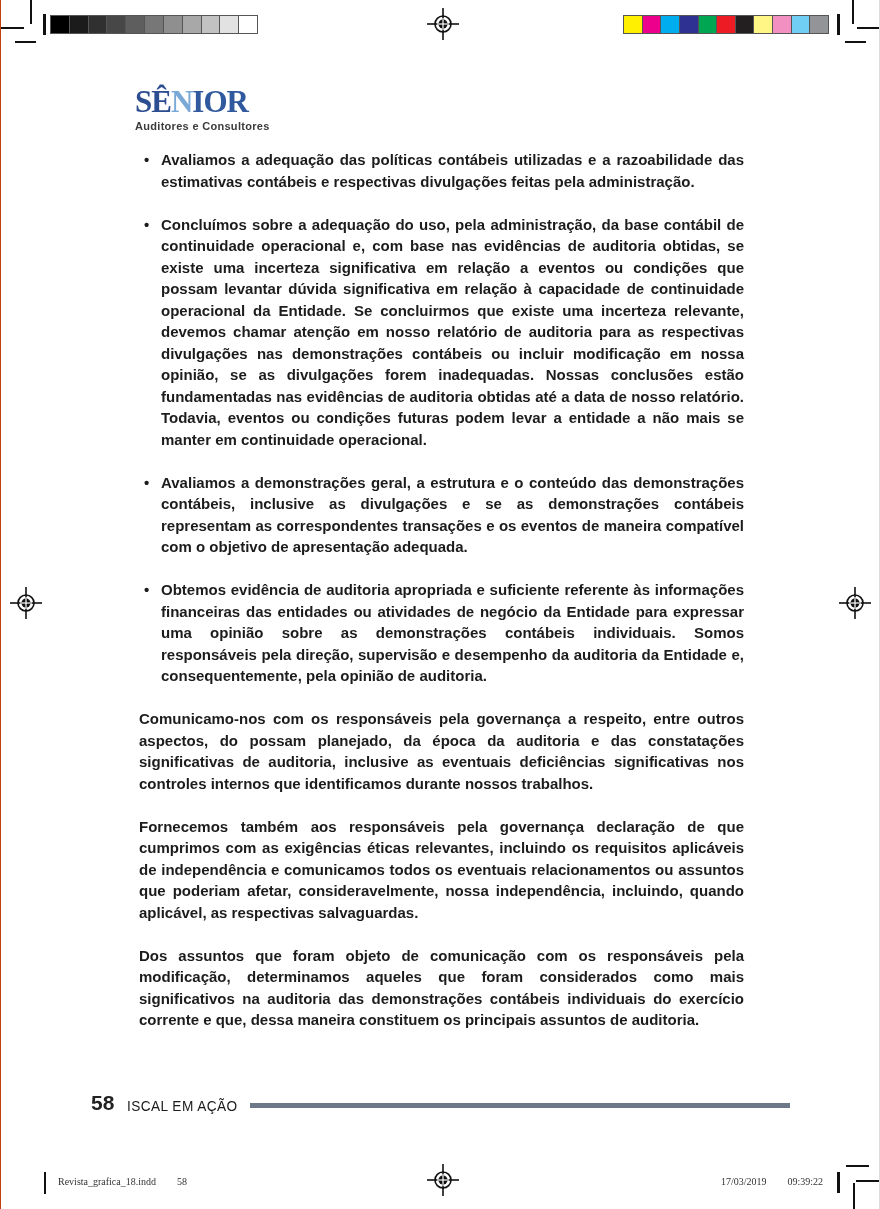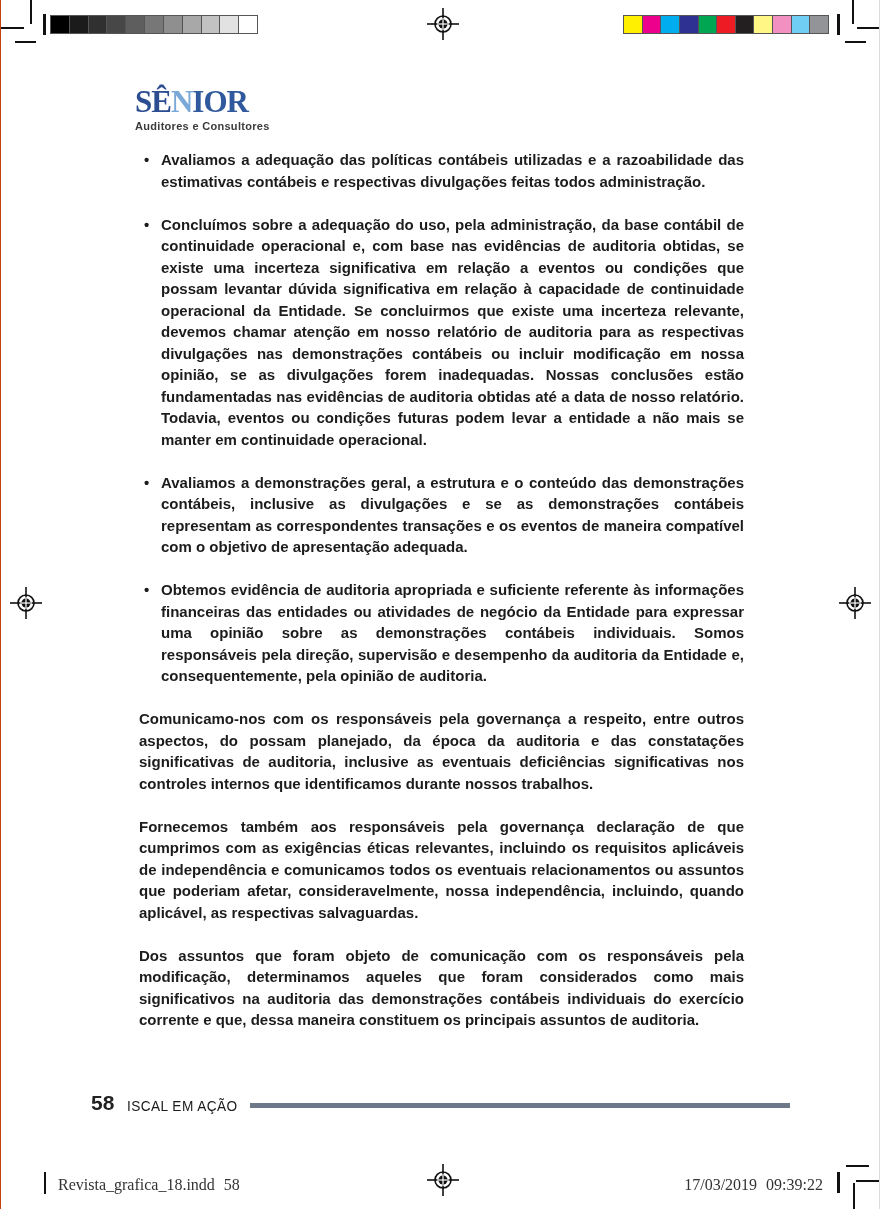--- a/index.html
+++ b/index.html
@@ -27,21 +27,21 @@
   .bullet-item{display:flex;margin:0 0 21.5px 0;}
   .bullet-item .marker{flex:0 0 22px;padding-left:5px;box-sizing:border-box;}
   .bullet-item .btxt{flex:1 1 auto;text-align:justify;}
   
   .page-num{position:absolute;left:90px;top:1091px;font-size:21px;font-weight:bold;color:#222;}
   .brand{position:absolute;left:126px;top:1097px;font-size:15.5px;color:#1a1a1a;
     transform:scaleX(.88);transform-origin:left center;letter-spacing:.5px;
     font-family:"Liberation Sans",sans-serif;}
   .footer-rule{position:absolute;left:249px;top:1103px;width:540px;height:5px;background:#6d7888;}
   
-  .slug{position:absolute;font-family:"Liberation Serif",serif;font-size:16px;color:#333;display:flex;gap:9px;align-items:center;}
+  .slug{position:absolute;font-family:"Liberation Serif",serif;font-size:10px;color:#333;display:flex;gap:21px;align-items:center;}
   .slug-left{left:57px;top:1176px;}
   .slug-right{right:56px;top:1176px;justify-content:flex-end;}
 </style>
 </head>
 <body>
 
 <div class="page">
 
   <div class="cropmark" style="left:29px;top:0;width:2px;height:24px;"></div>
   <div class="cropmark" style="left:0;top:27px;width:23px;height:2px;"></div>
@@ -109,21 +109,21 @@
 
   <div class="logo">
     <div class="logo-word"><span style="color:#2c4d90;">SÊ</span><span style="color:#7aa9d8;">N</span><span style="color:#31599e;">IOR</span></div>
     <div class="logo-sub">Auditores e Consultores</div>
   </div>
 
   <div class="bodytext">
 
     <div class="bullet-item">
       <span class="marker">•</span>
-      <span class="btxt">Avaliamos a adequação das políticas contábeis utilizadas e a razoabilidade das estimativas contábeis e respectivas divulgações feitas todos administração.</span>
+      <span class="btxt">Avaliamos a adequação das políticas contábeis utilizadas e a razoabilidade das estimativas contábeis e respectivas divulgações feitas pela administração.</span>
     </div>
 
     <div class="bullet-item">
       <span class="marker">•</span>
       <span class="btxt">Concluímos sobre a adequação do uso, pela administração, da base contábil de continuidade operacional e, com base nas evidências de auditoria obtidas, se existe uma incerteza significativa em relação a eventos ou condições que possam levantar dúvida significativa em relação à capacidade de continuidade operacional da Entidade. Se concluirmos que existe uma incerteza relevante, devemos chamar atenção em nosso relatório de auditoria para as respectivas divulgações nas demonstrações contábeis ou incluir modificação em nossa opinião, se as divulgações forem inadequadas. Nossas conclusões estão fundamentadas nas evidências de auditoria obtidas até a data de nosso relatório. Todavia, eventos ou condições futuras podem levar a entidade a não mais se manter em continuidade operacional.</span>
     </div>
 
     <div class="bullet-item">
       <span class="marker">•</span>
       <span class="btxt">Avaliamos a demonstrações geral, a estrutura e o conteúdo das demonstrações contábeis, inclusive as divulgações e se as demonstrações contábeis representam as correspondentes transações e os eventos de maneira compatível com o objetivo de apresentação adequada.</span>

